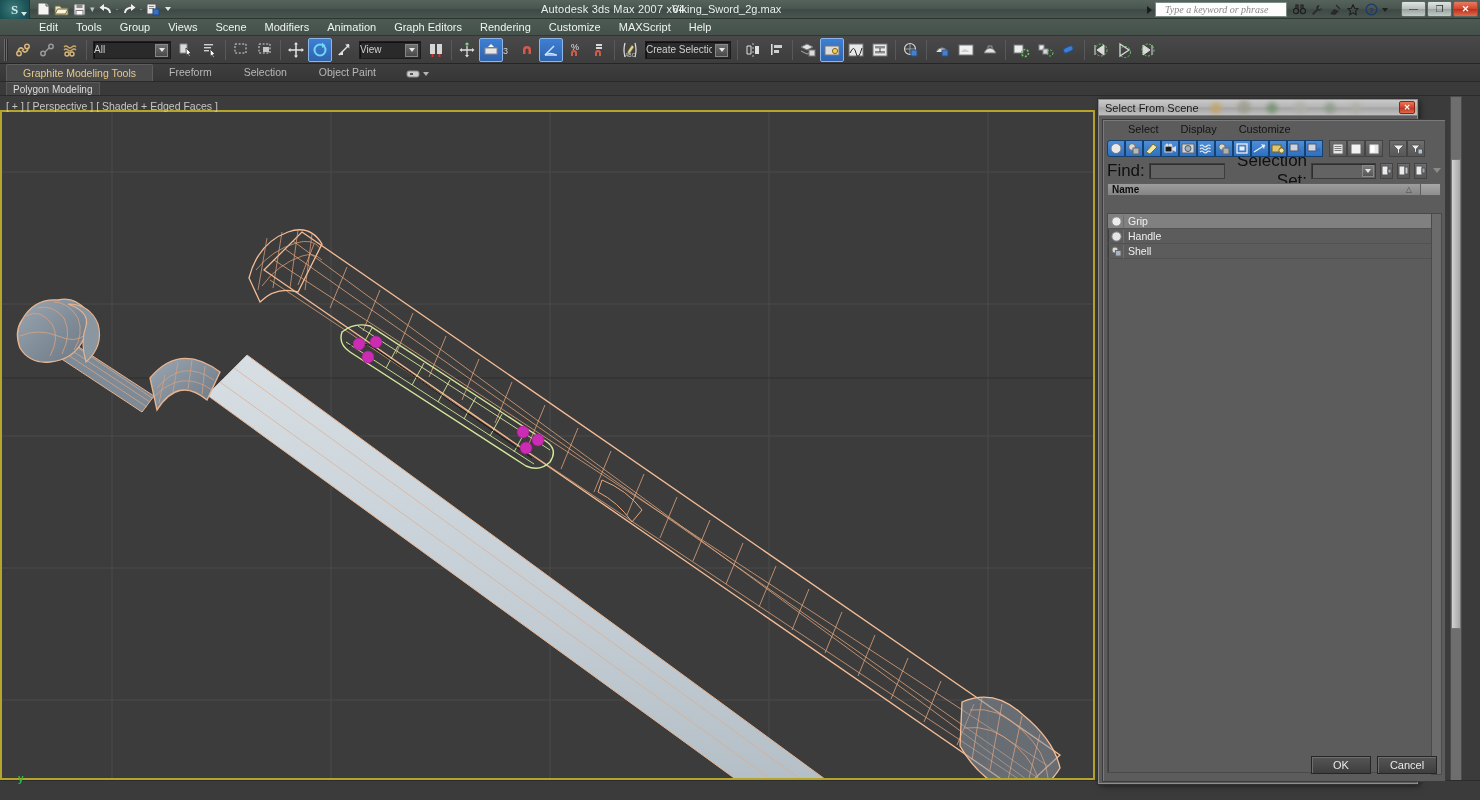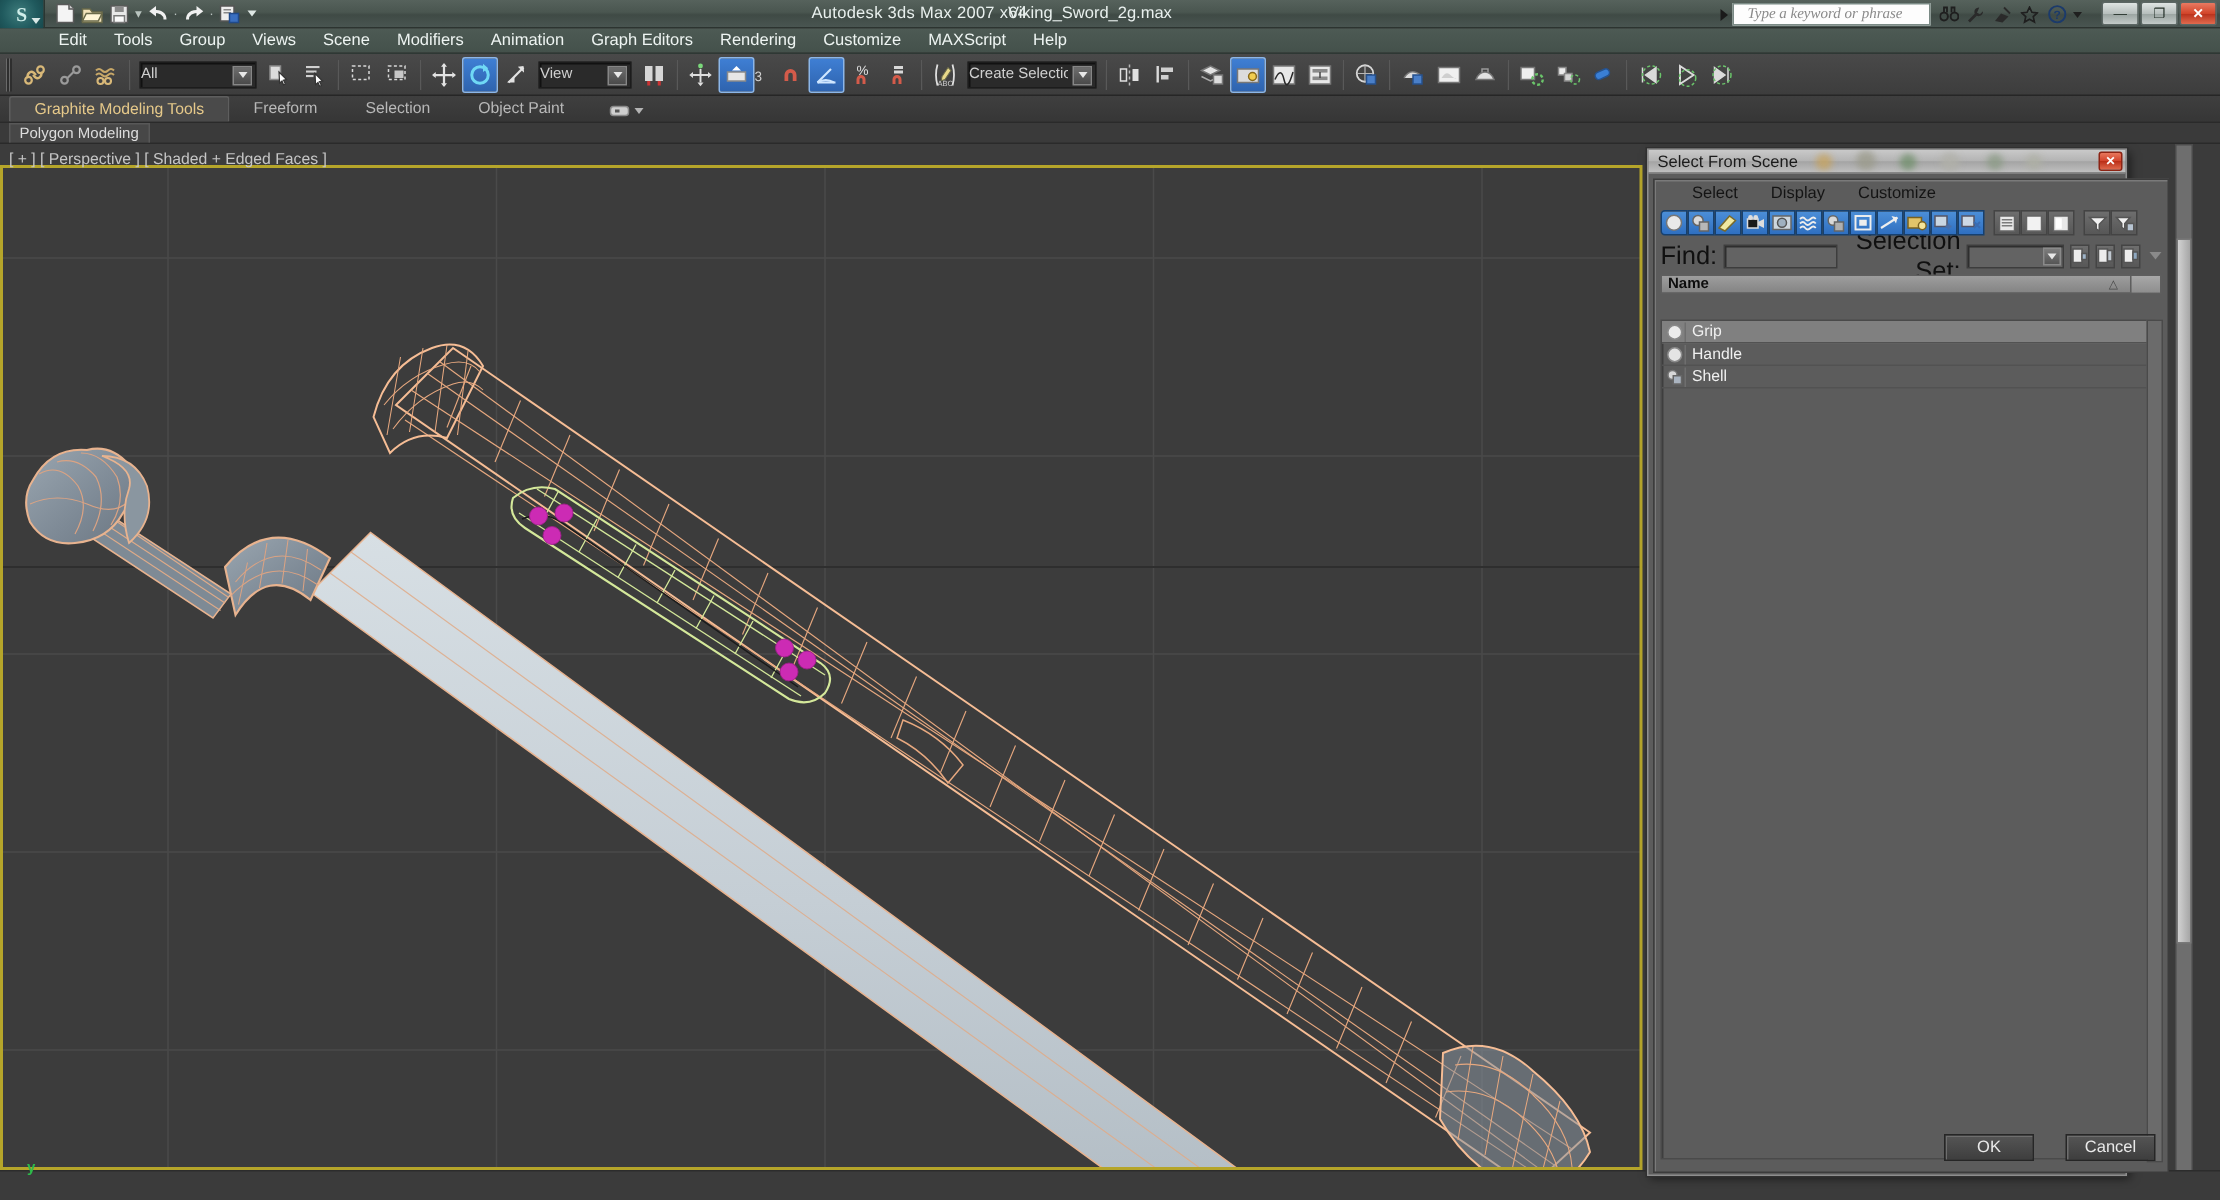--- a/index.html
+++ b/index.html
@@ -300,21 +300,21 @@
     background: #6b6b6b; border: 1px solid #4a4a4a;
   }
   .dlg-buttons {
     position: absolute; right: 8px; bottom: 7px; display: flex; gap: 6px;
   }
   .dlg-btn {
     width: 60px; height: 18px;
     background: linear-gradient(to bottom, #555 0%, #3e3e3e 100%);
     border: 1px solid #262626; box-shadow: inset 1px 1px 0 #6e6e6e;
     color: #e9e9e9; font-size: 11px;
-    display: flex; align-items: center; justify-content: center; margin-left: 15px;
+    display: flex; align-items: center; justify-content: center;
   }
 
   
   .right-strip {
     position: absolute; left: 1450px; top: 96px; width: 12px; height: 690px;
     background: #6e6e6e; border: 1px solid #4b4b4b;
   }
   .right-strip .thumb {
     position: absolute; left: 0; top: 62px; width: 10px; height: 470px;
     background: linear-gradient(to right, #d2d2d2, #a6a6a6);

